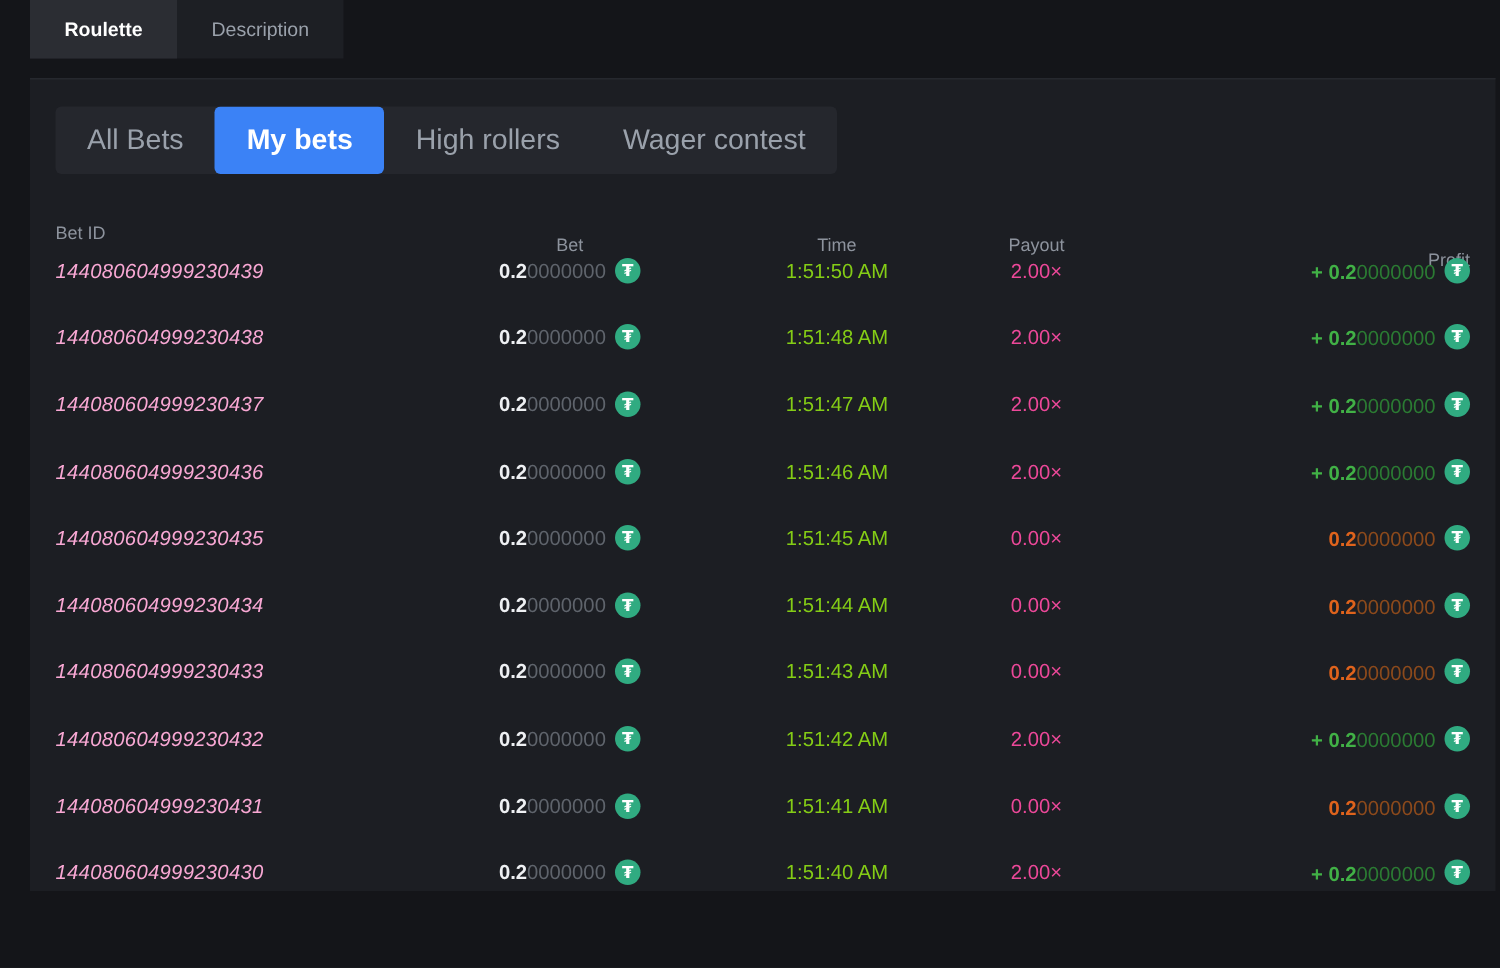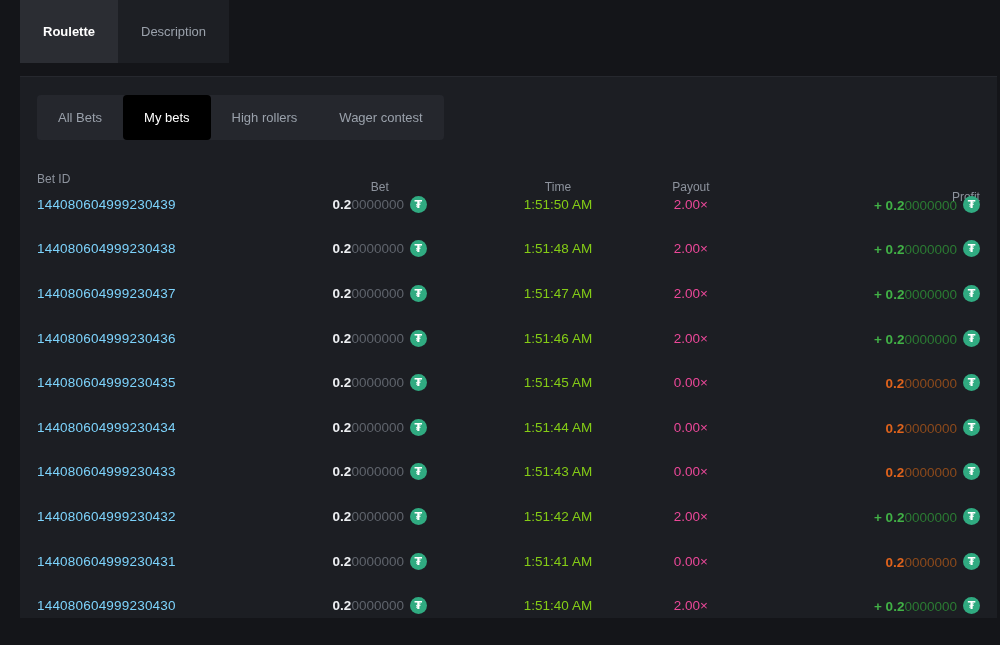--- a/index.html
+++ b/index.html
@@ -5,55 +5,55 @@
   html,body{margin:0;padding:0;}
   body{
     width:1000px;height:645px;overflow:hidden;
     background:#141519;
     font-family:"Liberation Sans", sans-serif;
     -webkit-font-smoothing:antialiased;
   }
   
   .top-tabs{display:inline-flex;margin-left:20px;background:#1d1f24;}
   .top-tab{
-    height:39px;display:flex;align-items:center;padding:12px 23px;
+    height:39px;display:flex;align-items:center;padding:0 23px;
     font-size:13px;color:#9aa1ab;cursor:pointer;white-space:nowrap;
   }
   .top-tab.active{background:#2b2d33;color:#ffffff;font-weight:bold;}
   
   .section-title{
     margin:30px 0 0 20px;font-size:17px;line-height:21px;
     font-weight:600;color:#e9ebee;letter-spacing:.2px;
   }
   
   .panel{
     margin:13px 0 0 20px;width:977px;height:542px;box-sizing:border-box;
     background:#1c1e23;border-top:1px solid #26282e;padding:0 17px;overflow:hidden;
   }
   
   .filter-tabs{
     display:inline-flex;margin-top:18px;background:#25272d;border-radius:4px;overflow:hidden;
   }
   .filter-tab{
     height:45px;display:flex;align-items:center;padding:0 21px;
-    font-size:13px;color:#9aa1ab;cursor:pointer;white-space:nowrap;border-radius:4px;
-  }
-  .filter-tab.active{background:#000000;color:#ffffff;font-weight:normal;}
+    font-size:19px;color:#9aa1ab;cursor:pointer;white-space:nowrap;border-radius:4px;
+  }
+  .filter-tab.active{background:#3b82f6;color:#ffffff;font-weight:bold;}
   
   .grid{
     display:grid;grid-template-columns:24.4% 23.9% 13.9% 14.3% 23.5%;
     align-items:center;
   }
   .thead{margin-top:14px;height:28px;font-size:12px;color:#8d939d;}
   .thead .c1{text-align:left;}
   .thead .c2,.thead .c3,.thead .c4{text-align:center;margin-top:15px;}
   .thead .c5{text-align:right;margin-top:36px;}
   .row{height:44.6px;font-size:13.5px;}
   .cell{display:flex;align-items:center;}
-  .c1.cell{justify-content:flex-start;color:#7dd3fc;letter-spacing:.2px;}
+  .c1.cell{justify-content:flex-start;color:#f9a8d4;letter-spacing:.2px;font-style:italic;}
   .c2.cell,.c3.cell,.c4.cell{justify-content:center;}
   .c5.cell{justify-content:flex-end;align-items:flex-end;}
   .c3.cell{color:#84cc16;}
   .c4.cell{color:#ec4899;}
   .amt{white-space:nowrap;}
   .amt b{color:#eef0f3;font-weight:bold;}
   .amt .zeros{color:#5f646c;}
   .coin{
     width:17px;height:17px;border-radius:50%;margin-left:6px;flex:0 0 auto;
     background:var(--coin,#30ab81);color:#fff;

